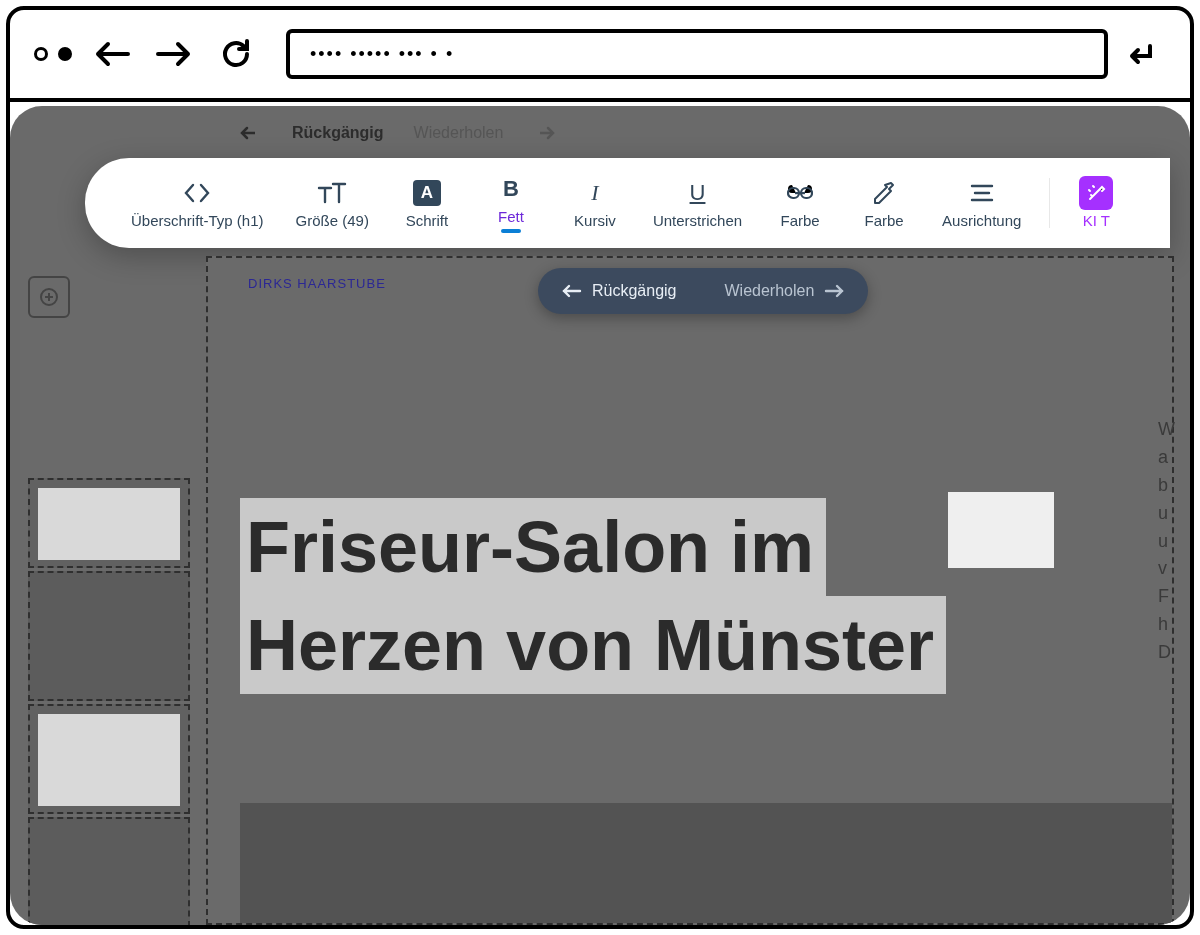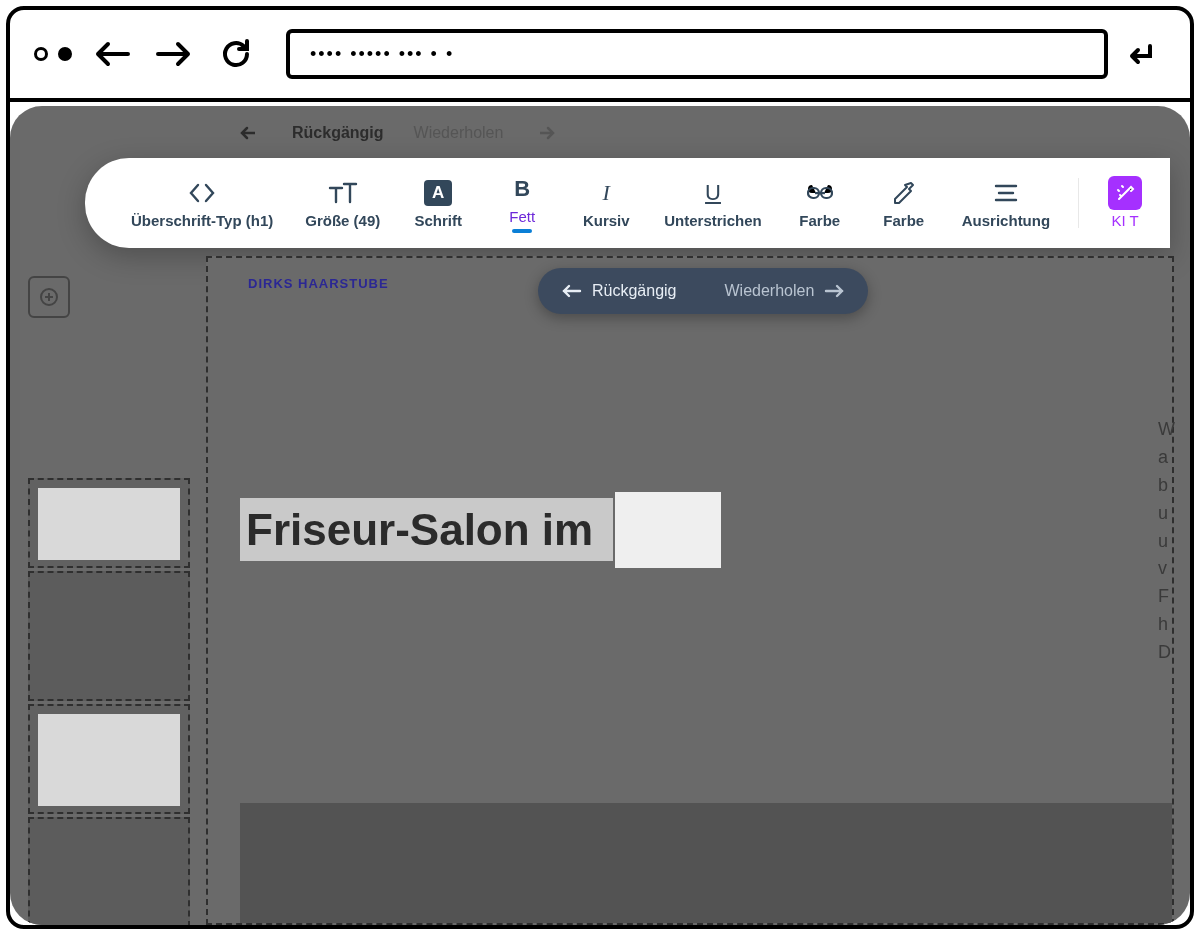--- a/index.html
+++ b/index.html
@@ -94,21 +94,21 @@
     text-align:center;
     cursor:pointer;
     padding: 6px 14px;
     color:#32475a;
   }
   .tb-item .ic {
     height: 30px;
     display:flex; align-items:center; justify-content:center;
     font-size:22px;
   }
-  .tb-item .lbl { font-size:15px; margin-top:4px; white-space:nowrap;font-weight:bold;}
+  .tb-item .lbl { font-size:15px; margin-top:4px; white-space:nowrap;}
   .tb-item.active .lbl { color:#6d28d9; font-weight:400; }
   .active-underline {
     width: 20px; height:4px; background:#0b7fd6; border-radius:2px;
     margin: 4px auto 0;
   }
   .tb-divider { width:1px; height:50px; background:#e8e8e8; margin:0 10px; }
   .tb-ai {
     width:34px; height:34px; background:#a530ff; border-radius:6px;
     display:flex; align-items:center; justify-content:center;
   }
@@ -145,21 +145,21 @@
     position:absolute;
     left: 196px; top: 150px; right: 16px; bottom: 0;
     border:2px dashed #2f2f2f;
     background:#6a6a6a;
   }
   .site-logo {
     position:absolute;
     top: 18px; left: 40px;
     font-size: 13px;
     letter-spacing: 1px;
-    font-weight:700;
+    font-weight:400;
     color:#2b2794;
   }
   .undo-pill {
     position:absolute;
     top: 10px; left: 330px;
     display:flex;
     background:#3c4a5e;
     border-radius: 30px;
     overflow:hidden;
     box-shadow: 0 4px 14px rgba(0,0,0,.3);
@@ -175,23 +175,23 @@
   .undo-pill .seg.redo { color:#b9c4d1; }
 
   .headline-sel {
     position:absolute;
     top: 240px; left: 32px;
     display:flex; flex-direction:column; align-items:flex-start;
   }
   .headline-sel .line {
     background:#c9c9c9;
     color:#2b2b2b;
-    font-size:44px;
+    font-size:72px;
     font-weight:700;
-    padding: 4px 20px 4px 6px;
+    padding: 4px 12px 4px 6px;
     line-height:1.25;
   }
   .headline-sel .cursor-blk {
     position:absolute;
     top: -6px; right: -108px;
     width: 106px; height: 76px;
     background: #efefef;
   }
   .right-text-strip {
     position:absolute;
@@ -389,20 +389,21 @@
           <span>Wiederholen</span>
           <svg width="20" height="16" viewBox="0 0 20 16">
               <path d="M13 3l5 5-5 5M18 8H2" stroke="#b9c4d1" stroke-width="2.4" fill="none" stroke-linecap="round"></path>
             </svg>
         </div>
       </div>
 
       <div class="headline-sel">
         <div class="cursor-blk"></div>
         <span class="line">Friseur-Salon im</span>
+        <span class="line">Herzen von Münster</span>
       </div>
 
       <div class="right-text-strip">
         <span>W</span>
         <span>a</span>
         <span>b</span>
         <span>u</span>
         <span>u</span>
         <span>v</span>
         <span>F</span>

